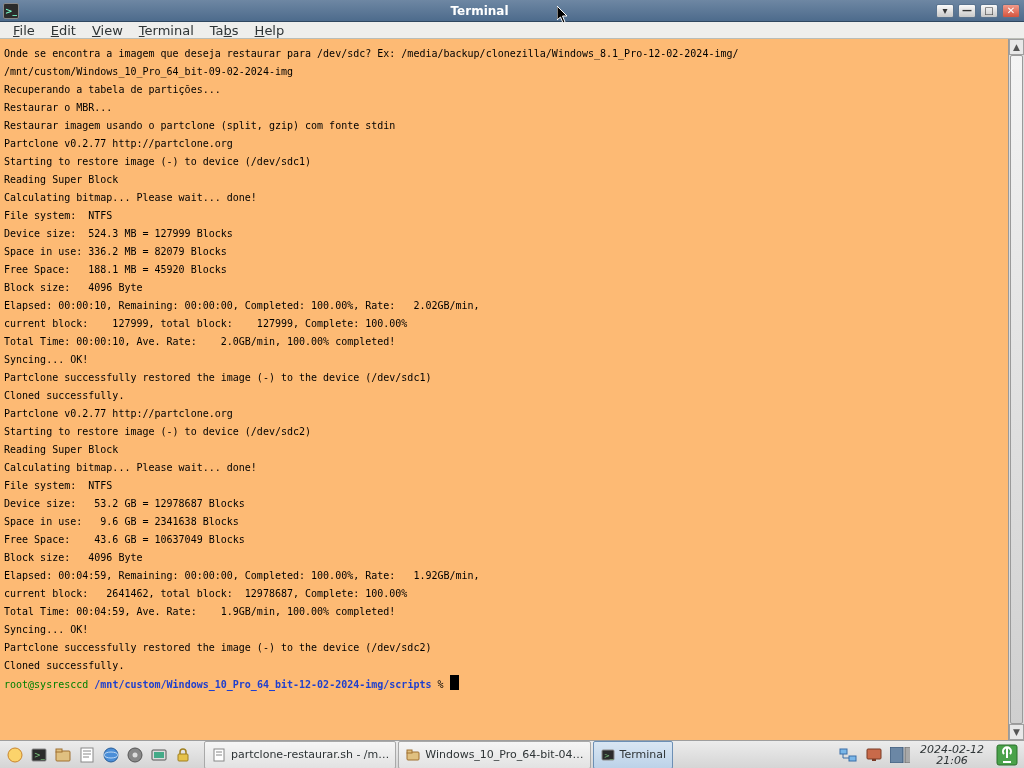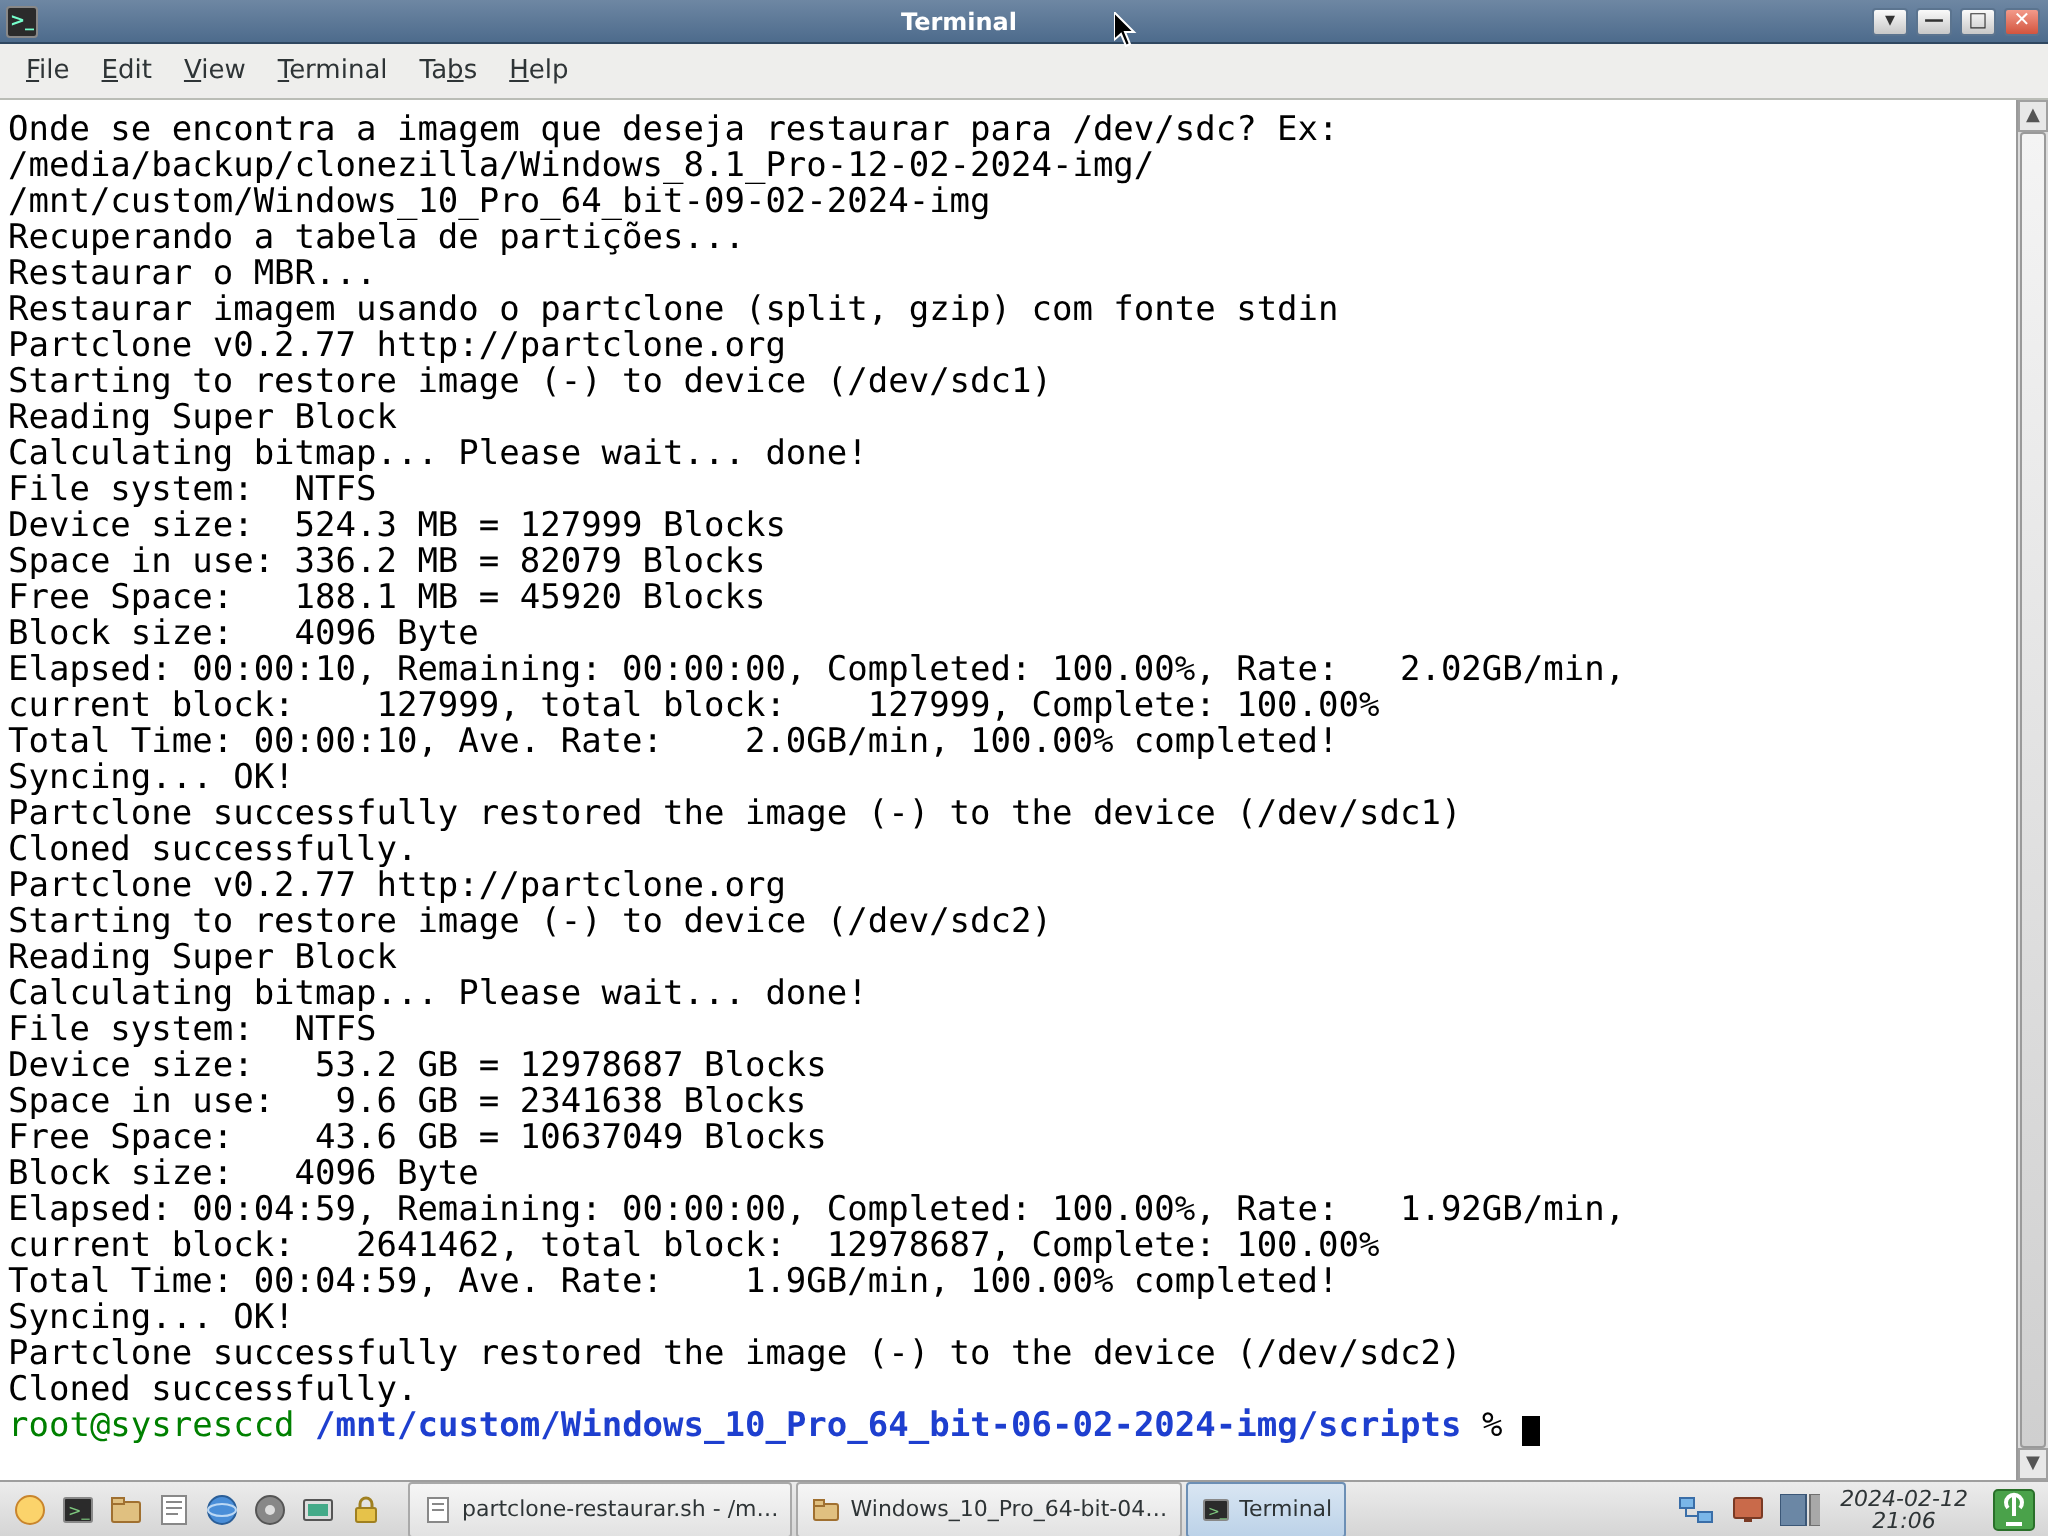--- a/index.html
+++ b/index.html
@@ -25,36 +25,36 @@
   .winbtn {
     width:18px; height:14px; background:linear-gradient(#fafafa,#c8c8c8);
     border:1px solid #5b748f; border-radius:2px;
     display:flex;align-items:center;justify-content:center;
     font-size:10px; color:#333; font-weight:bold;
   }
   .winbtn.close { background:linear-gradient(#f39a8a,#d2543e); color:#fff; }
 
   
   .menubar {
-    height: 28px; background:#eeeeec;
+    height: 17px; background:#eeeeec;
     display:flex; align-items:center; gap:2px;
     padding:0 6px; font-size:13px; color:#2e3436;
     border-bottom:1px solid #babdb6;
   }
   .menubar .item { padding:2px 7px; }
   .menubar .item u { text-decoration: underline; }
 
   
   .termwrap { flex:1; display:flex; background:#000; }
   .terminal {
     flex:1;
-    background:#ffffff;
+    background:#fdba74;
     color:#000;
     font-family:"DejaVu Sans Mono","Liberation Mono",monospace;
-    font-size:17px; line-height:18px;
+    font-size:10px; line-height:18px;
     padding:6px 4px 2px 4px;
     white-space:pre-wrap;
     overflow:hidden;
   }
   .terminal .green { color:#008000; }
   .terminal .blue  { color:#1e3fcf; font-weight:bold; }
   .terminal .cursor {
     display:inline-block; width:9px; height:15px;
     background:#000; vertical-align:text-bottom;
   }
@@ -177,21 +177,21 @@
 Device size:   53.2 GB = 12978687 Blocks
 Space in use:   9.6 GB = 2341638 Blocks
 Free Space:    43.6 GB = 10637049 Blocks
 Block size:   4096 Byte
 Elapsed: 00:04:59, Remaining: 00:00:00, Completed: 100.00%, Rate:   1.92GB/min,
 current block:   2641462, total block:  12978687, Complete: 100.00%
 Total Time: 00:04:59, Ave. Rate:    1.9GB/min, 100.00% completed!
 Syncing... OK!
 Partclone successfully restored the image (-) to the device (/dev/sdc2)
 Cloned successfully.
-<span class="green">root@sysresccd</span> <span class="blue">/mnt/custom/Windows_10_Pro_64_bit-06-02-2024-img/scripts</span> % <span class="cursor"></span></div>
+<span class="green">root@sysresccd</span> <span class="blue">/mnt/custom/Windows_10_Pro_64_bit-12-02-2024-img/scripts</span> % <span class="cursor"></span></div>
   <div class="vscroll">
     <div class="arrow">▲</div>
     <div class="track">
       <div class="thumb"></div>
     </div>
     <div class="arrow">▼</div>
   </div>
 </div>
 
 <div class="panel">

